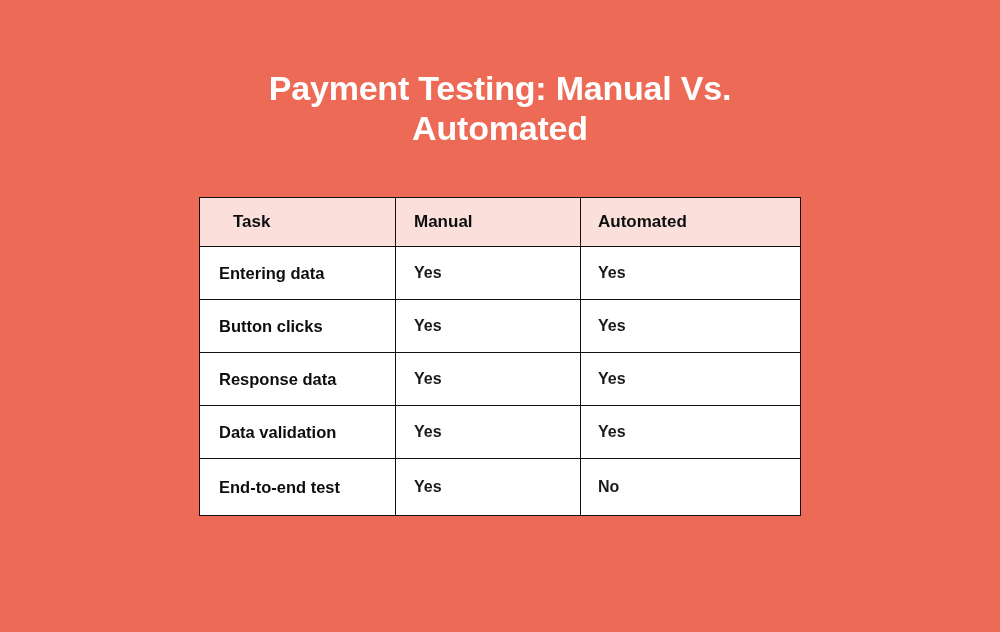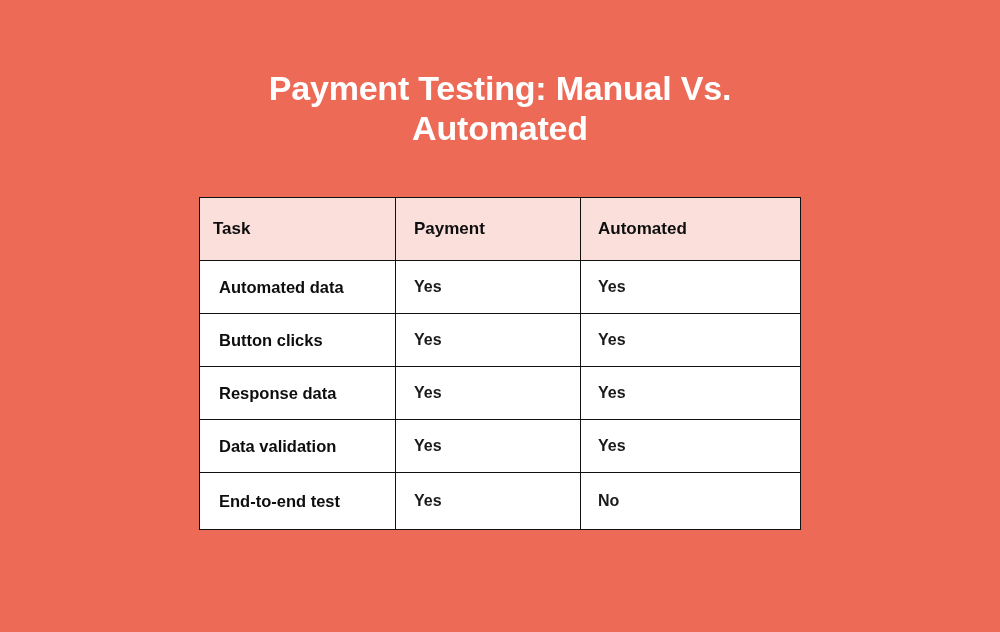--- a/index.html
+++ b/index.html
@@ -52,25 +52,25 @@
 
   table.cmp th,
   table.cmp td {
     border: 1.5px solid #111111;
     text-align: left;
     vertical-align: middle;
     box-sizing: border-box;
   }
   table.cmp thead th {
     background: #FADFDB;
-    height: 63px;
+    height: 49px;
     font-size: 17px;
     font-weight: bold;
     color: #0E0E0E;
-    padding: 0 0 0 13px;
+    padding: 0 0 0 33px;
   }
   table.cmp thead th.h2 { padding-left: 18px; }
   table.cmp thead th.h3 { padding-left: 17px; }
 
   table.cmp tbody td {
     height: 53px;
     font-size: 16px;
     color: #1A1A1A;
     padding: 0 0 0 19px;
     background: #FFFFFF;
@@ -105,27 +105,27 @@
   <div class="table-wrap">
     <table class="cmp">
       <colgroup>
         <col class="c1">
         <col class="c2">
         <col class="c3">
       </colgroup>
       <thead>
         <tr>
           <th class="h1">Task</th>
-          <th class="h2">Payment</th>
+          <th class="h2">Manual</th>
           <th class="h3">Automated</th>
         </tr>
       </thead>
       <tbody>
         <tr>
-          <td class="task">Automated data</td>
+          <td class="task">Entering data</td>
           <td class="val">Yes</td>
           <td class="val v2">Yes</td>
         </tr>
         <tr>
           <td class="task">Button clicks</td>
           <td class="val">Yes</td>
           <td class="val v2">Yes</td>
         </tr>
         <tr>
           <td class="task">Response data</td>

